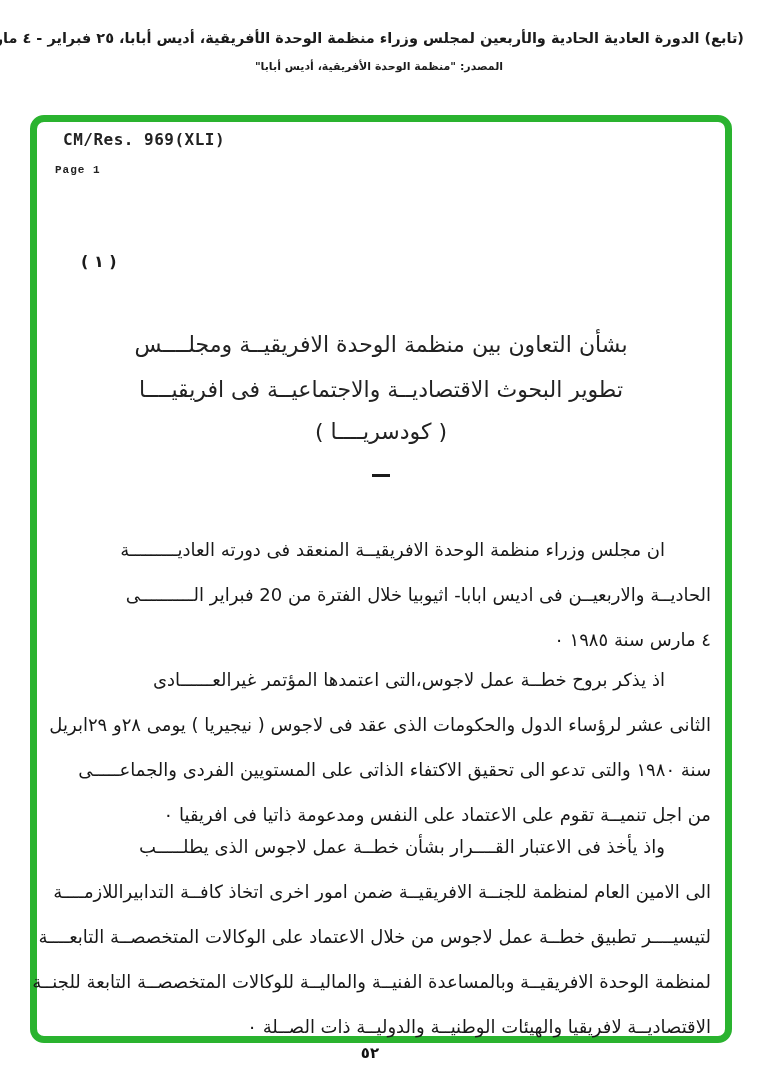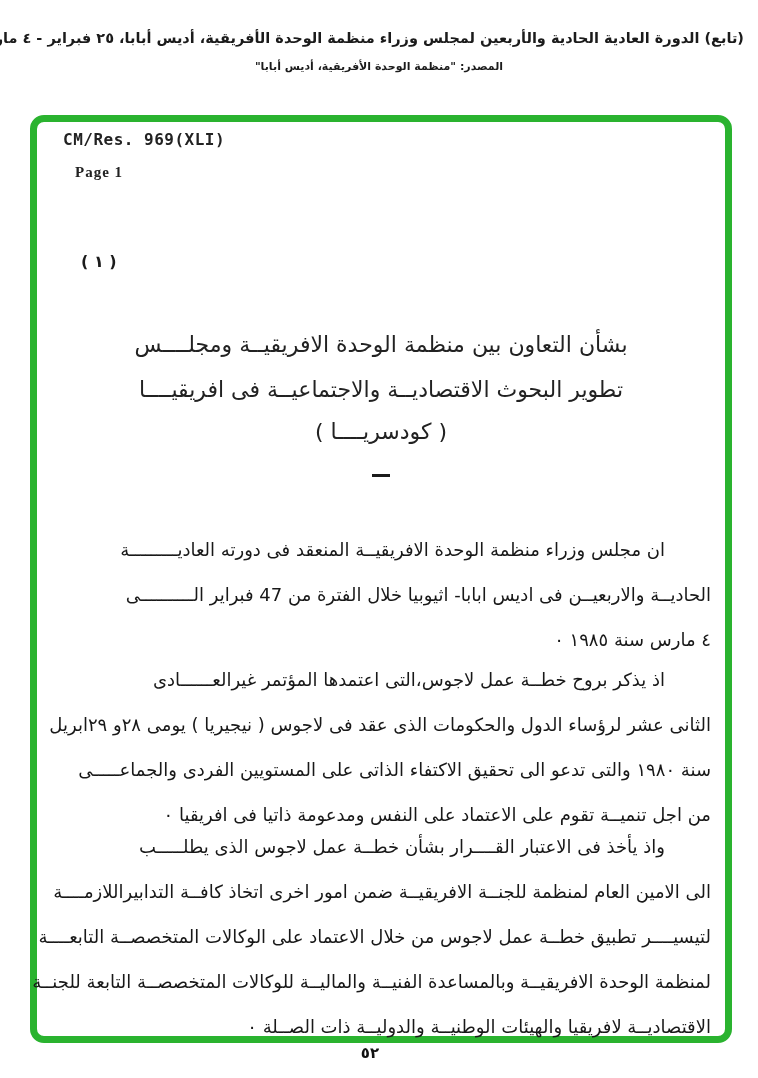--- a/index.html
+++ b/index.html
@@ -29,23 +29,23 @@
     margin-top:12px;
   }
   
   .docref{
     position:absolute;left:26px;top:8px;
     font-family:"DejaVu Sans Mono",monospace;
     font-size:16px;font-weight:bold;letter-spacing:.5px;
     color:#222;
   }
   .pagelabel{
-    position:absolute;left:38px;top:42px;
-    font-family:Liberation Serif, serif;
-    font-size:15px;font-weight:bold;letter-spacing:1px;
+    position:absolute;left:18px;top:42px;
+    font-family:Liberation Mono, monospace;
+    font-size:11px;font-weight:bold;letter-spacing:1px;
     color:#222;
   }
   .itemnum{
     position:absolute;left:44px;top:130px;
     font-size:16px;font-weight:bold;direction:rtl;
   }
   
   .title-line{
     position:absolute;left:0;right:0;
     direction:rtl;text-align:center;
@@ -94,21 +94,21 @@
 
   <div class="itemnum">( ١ )</div>
 
   <div class="title-line t2">بشأن التعاون بين منظمة الوحدة الافريقيــة ومجلــــس</div>
   <div class="title-line t3">تطوير البحوث الاقتصاديــة  والاجتماعيــة فى افريقيــــا</div>
   <div class="title-line t4">( كودسريــــا )</div>
   <div class="sep-dash"></div>
 
   <div class="para p1">
     <div class="bline indent">ان مجلس وزراء منظمة الوحدة الافريقيــة المنعقد فى دورته العاديـــــــــة</div>
-    <div class="bline">الحاديــة والاربعيــن فى اديس ابابا- اثيوبيا خلال الفترة من 47 فبراير الــــــــــى</div>
+    <div class="bline">الحاديــة والاربعيــن فى اديس ابابا- اثيوبيا خلال الفترة من 20 فبراير الــــــــــى</div>
     <div class="bline">٤ مارس سنة ١٩٨٥ ٠</div>
   </div>
 
   <div class="para p2">
     <div class="bline indent">اذ يذكر   بروح  خطــة عمل لاجوس،التى اعتمدها المؤتمر غيرالعــــــادى</div>
     <div class="bline">الثانى عشر لرؤساء الدول والحكومات  الذى عقد فى لاجوس ( نيجيريا ) يومى ٢٨و ٢٩ابريل</div>
     <div class="bline">سنة ١٩٨٠ والتى تدعو الى تحقيق  الاكتفاء الذاتى على المستويين الفردى والجماعـــــى</div>
     <div class="bline">من اجل تنميــة تقوم على الاعتماد على النفس ومدعومة ذاتيا فى افريقيا ٠</div>
   </div>
 

